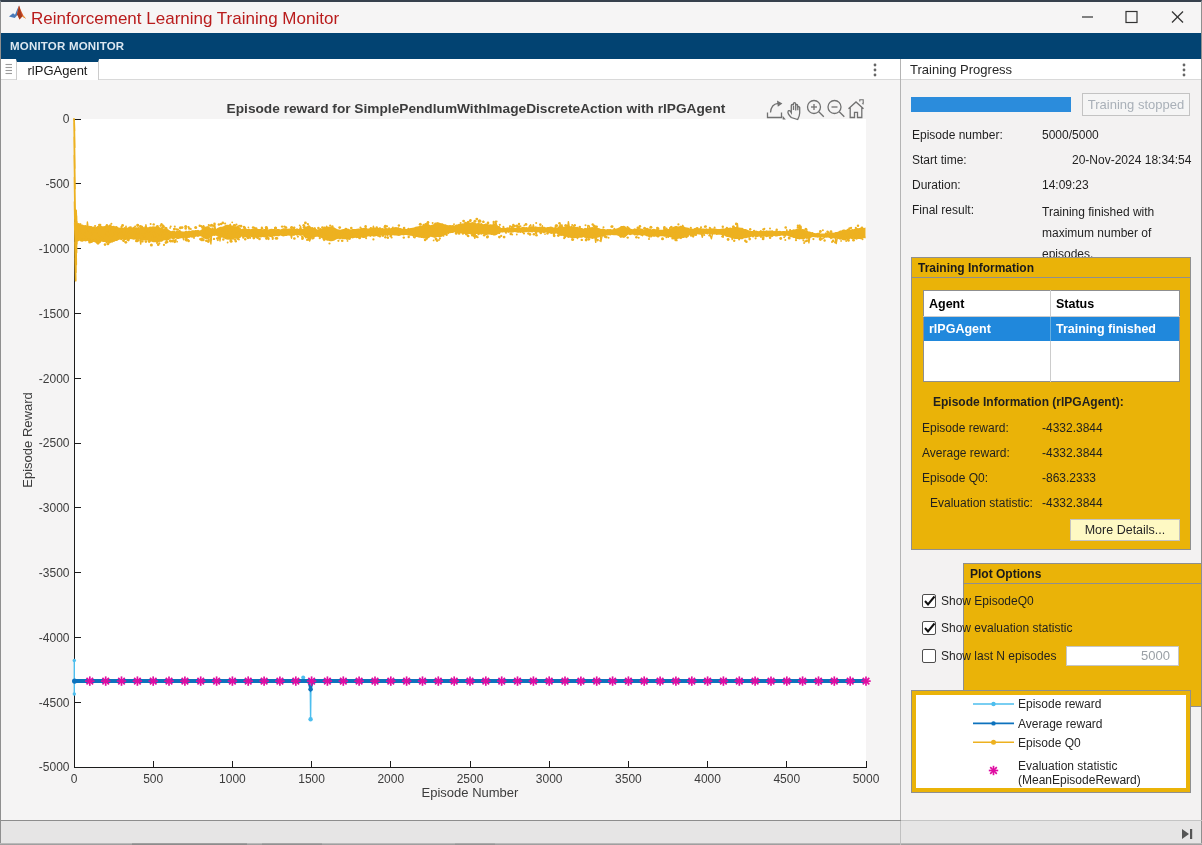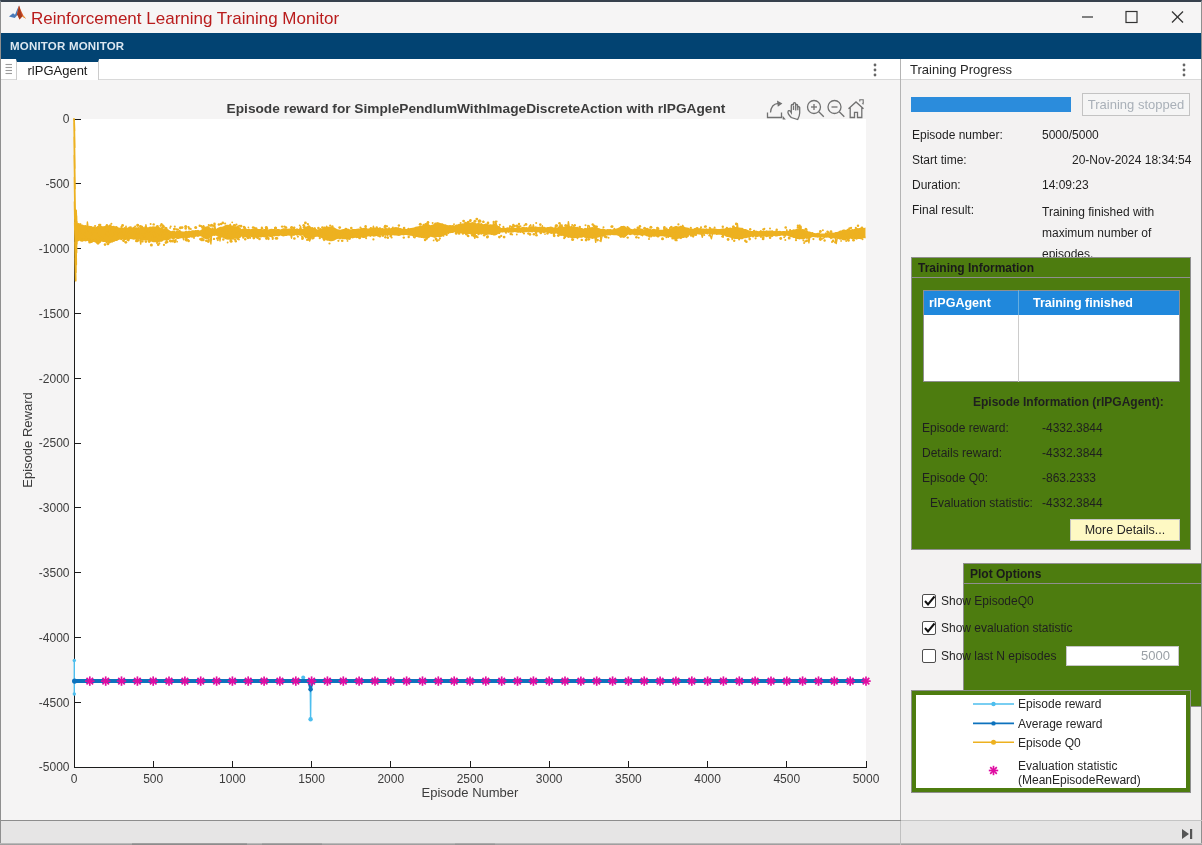--- a/index.html
+++ b/index.html
@@ -12,21 +12,21 @@
 #tab{left:16px;top:59px;width:83px;height:21px;background:#fff;border-top:3px solid #024372;border-right:1px solid #ccc;border-left:1px solid #ccc;font-size:13px;color:#1a1a1a;text-align:center;line-height:17px}
 #chartpanel{left:0;top:80px;width:900px;height:740px;background:#f5f4f4}
 #divider{left:900px;top:59px;width:1px;height:761px;background:#b4b4b4}
 #rightpanel{left:901px;top:80px;width:300px;height:740px;background:#f3f2f2}
 #tphead{left:901px;top:59px;width:300px;height:21px;background:#fff;border-bottom:1px solid #d9d9d9}
 #tptext{left:910px;top:62px;font-size:13px;color:#262626}
 #statusbar{left:0;top:820px;width:1202px;height:25px;background:#e6e5e5;border-top:1px solid #8d8d8d}
 .lbl{position:absolute;font-size:12px;color:#1f1f1f}
 .val{position:absolute;font-size:12px;color:#1f1f1f}
 .bold{font-weight:bold}
-.box{position:absolute;border:1px solid #8f8f8f;background:#4d7c0f}
+.box{position:absolute;border:1px solid #8f8f8f;background:#eab308}
 .boxhead{position:absolute;left:0;top:0;width:100%;height:20px;border-bottom:1px solid #8f8f8f;font-size:12px;font-weight:bold;color:#1a1a1a;padding:3px 0 0 6px}
 .btn{position:absolute;border:1px solid #c3c3c3;border-radius:0;background:#f5f5f5;font-size:13px;text-align:center}
 .cb{position:absolute;width:14px;height:14px;background:#fff;border:1px solid #4d4d4d;border-radius:2px}
 svg{position:absolute;overflow:visible}
 </style></head>
 <body>
 <div class="abs" id="chartpanel"></div>
 <div class="abs" id="rightpanel"></div>
 <div class="abs" id="titlebar"></div>
 <div class="abs" id="titletext">Reinforcement Learning Training Monitor</div>
@@ -729,34 +729,38 @@
 <div class="lbl" style="left:912px;top:178px">Duration:</div>
 <div class="val" style="left:1042px;top:178px">14:09:23</div>
 <div class="lbl" style="left:912px;top:203px">Final result:</div>
 <div class="val" style="left:1042px;top:202px;width:125px;line-height:21px">Training finished with maximum number of episodes.</div>
 
 <div class="box" style="left:911px;top:257px;width:280px;height:293px">
   <div class="boxhead">Training Information</div>
 </div>
 <table style="position:absolute;left:923px;top:290px;width:257px;height:92px;border-collapse:collapse;background:#fff;border:1px solid #8f8f8f;font-size:12.5px" cellspacing="0">
  <tbody>
+      <tr style="height:26px">
+        <td style="border-right:1px solid #ccc;border-bottom:1px solid #ccc;font-weight:bold;padding-left:5px;width:127px">Agent</td>
+        <td style="border-bottom:1px solid #ccc;font-weight:bold;padding-left:5px">Status</td>
+      </tr>
  <tr style="height:24px;background:#2088dc;color:#fff;font-weight:bold">
         <td style="border-right:1px solid #66aee0;padding-left:5px">rlPGAgent</td>
-        <td style="padding-left:14px">Training finished</td>
+        <td style="padding-left:5px">Training finished</td>
       </tr>
  <tr>
         <td style="border-right:1px solid #ccc"></td>
         <td></td>
       </tr>
 </tbody>
   </table>
-<div class="lbl bold" style="left:973px;top:395px">Episode Information (rlPGAgent):</div>
+<div class="lbl bold" style="left:933px;top:395px">Episode Information (rlPGAgent):</div>
 <div class="lbl" style="left:922px;top:421px">Episode reward:</div>
 <div class="val" style="left:1042px;top:421px">-4332.3844</div>
-<div class="lbl" style="left:922px;top:446px">Details reward:</div>
+<div class="lbl" style="left:922px;top:446px">Average reward:</div>
 <div class="val" style="left:1042px;top:446px">-4332.3844</div>
 <div class="lbl" style="left:922px;top:471px">Episode Q0:</div>
 <div class="val" style="left:1042px;top:471px">-863.2333</div>
 <div class="lbl" style="left:930px;top:496px">Evaluation statistic:</div>
 <div class="val" style="left:1042px;top:496px">-4332.3844</div>
 <div class="btn" style="left:1070px;top:519px;width:110px;height:22px;line-height:20px;color:#262626;font-size:12.5px;background:#fef9c3">More Details...</div>
 
 <div class="box" style="left:963px;top:563px;width:280px;height:144px">
   <div class="boxhead">Plot Options</div>
 </div>

